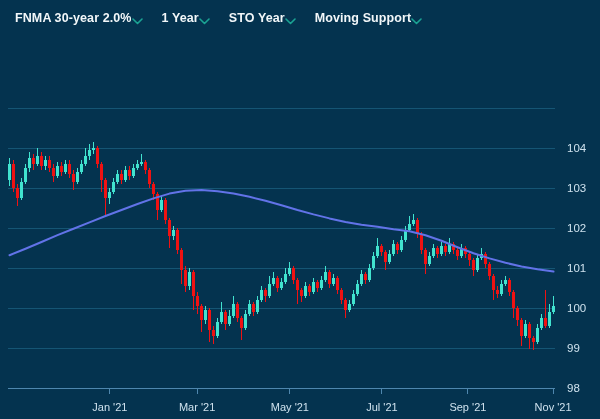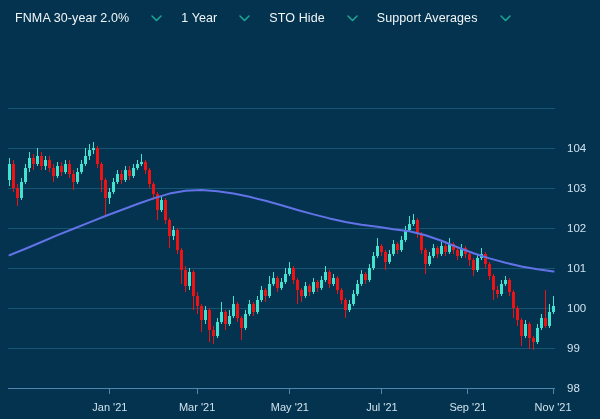--- a/index.html
+++ b/index.html
@@ -6,21 +6,21 @@
   body{
     width:600px;height:419px;position:relative;overflow:hidden;
     background:#04334f;
     font-family:"Liberation Sans", sans-serif;
   }
   .toolbar{
     position:absolute;top:0;left:0;width:100%;height:36px;
     display:flex;align-items:center;gap:19px;padding-left:15px;box-sizing:border-box;
   }
   .tb-item{
-    display:flex;align-items:center;gap:22px;cursor:pointer;white-space:nowrap;
+    display:flex;align-items:flex-end;gap:0;cursor:pointer;white-space:nowrap;font-weight:bold;
   }
   .tb-label{
     color:#f2f7f9;font-size:12.5px;letter-spacing:0.1px;
   }
   .chev{display:inline-flex;align-items:center;}
   #chart{position:absolute;top:0;left:0;}
   svg text{font-family:"Liberation Sans", sans-serif;}
 </style>
 </head>
 <body>
@@ -350,28 +350,28 @@
   </div>
   <div class="tb-item">
     <span class="tb-label">1 Year</span>
     <span class="chev">
         <svg width="11" height="7" viewBox="0 0 11 7">
           <polyline points="1,1 5.5,5.5 10,1" fill="none" stroke="#1ba393" stroke-width="1.6" stroke-linecap="round" stroke-linejoin="round"></polyline>
         </svg>
       </span>
   </div>
   <div class="tb-item">
-    <span class="tb-label">STO Hide</span>
+    <span class="tb-label">STO Year</span>
     <span class="chev">
         <svg width="11" height="7" viewBox="0 0 11 7">
           <polyline points="1,1 5.5,5.5 10,1" fill="none" stroke="#1ba393" stroke-width="1.6" stroke-linecap="round" stroke-linejoin="round"></polyline>
         </svg>
       </span>
   </div>
   <div class="tb-item">
-    <span class="tb-label">Support Averages</span>
+    <span class="tb-label">Moving Support</span>
     <span class="chev">
         <svg width="11" height="7" viewBox="0 0 11 7">
           <polyline points="1,1 5.5,5.5 10,1" fill="none" stroke="#1ba393" stroke-width="1.6" stroke-linecap="round" stroke-linejoin="round"></polyline>
         </svg>
       </span>
   </div>
 </div>
 
 </body></html>

